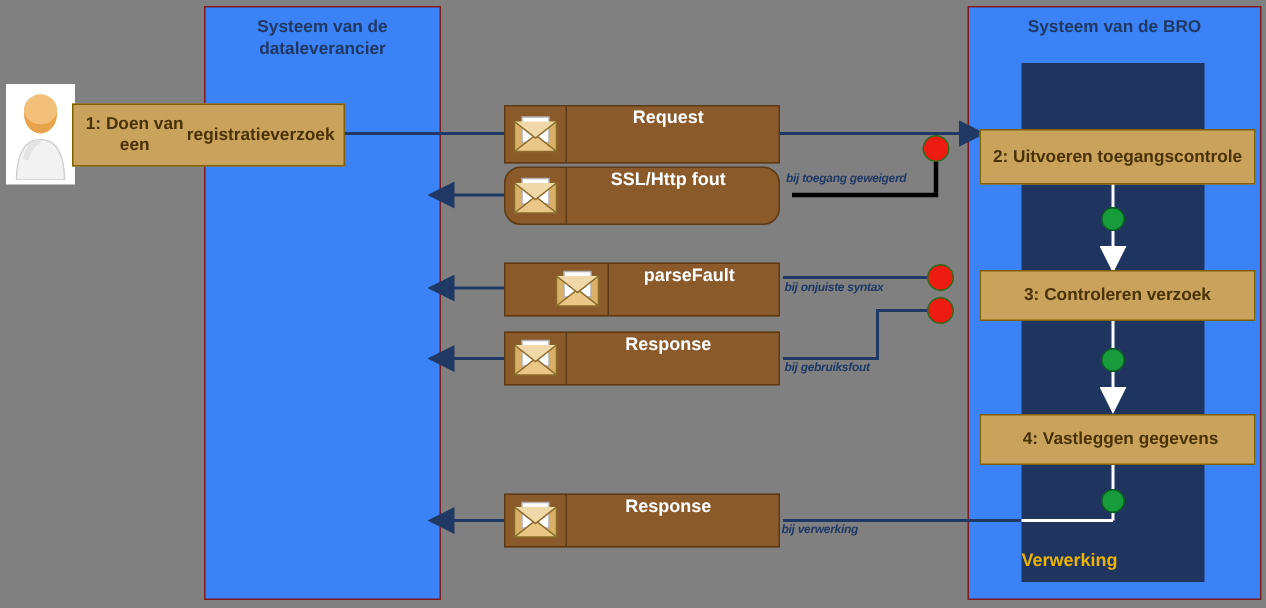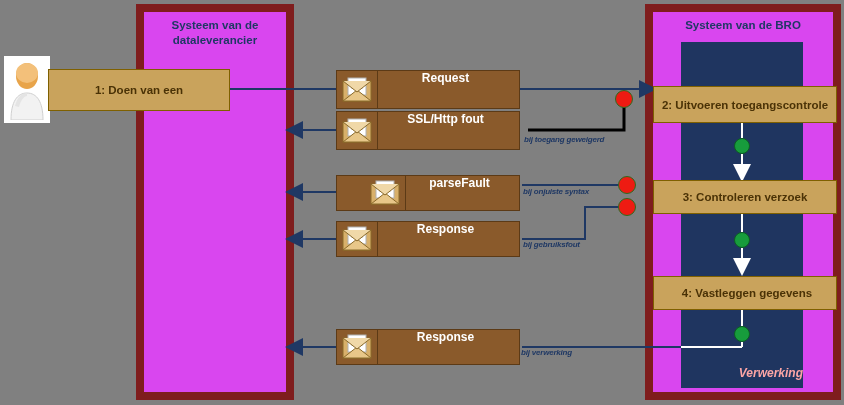--- a/index.html
+++ b/index.html
@@ -8,45 +8,44 @@
     background:#808080;
     font-family:"Liberation Sans", sans-serif;
     overflow:hidden;
     position:relative;
   }
   #stage{position:absolute;left:0;top:0;width:844px;height:405px;}
   .abs{position:absolute;}
 
   
   .lane{
-    background:#d946ef;
-    border:8px solid #7f1d1d;
+    background:#3b82f6;
+    border:1px solid #7f1d1d;
     box-sizing:border-box;
   }
   .lane-title{
     position:absolute;left:0;right:0;top:6px;
     text-align:center;
     color:#1f3864;
     font-weight:bold;
     font-size:11.5px;
     line-height:15px;
   }
 
   
   .dark-band{
     background:#1f3560;
     box-sizing:border-box;
   }
   .band-label{
     position:absolute;left:0;right:0;bottom:8px;
-    text-align:right;
-    color:#fca5a5;
+    text-align:left;
+    color:#eab308;
     font-weight:bold;
     font-size:12px;
-    font-style:italic;
   }
 
   
   .proc{
     background:#c9a35c;
     border:1px solid #7f6000;
     box-sizing:border-box;
     display:flex;align-items:center;justify-content:center;
     color:#4a3206;
     font-weight:bold;
@@ -171,20 +170,21 @@
     <svg width="40" height="60" viewBox="0 0 40 60">
       <ellipse cx="20" cy="16" rx="11" ry="13" fill="#e8a44a"></ellipse>
       <ellipse cx="20" cy="13" rx="11" ry="10" fill="#f3c07a"></ellipse>
       <path d="M4,60 C4,42 10,33 20,33 C30,33 36,42 36,60 Z" fill="#f2f2f2" stroke="#d0d0d0" stroke-width="1"></path>
       <path d="M20,33 C14,33 10,38 8,46 L12,47 C14,40 17,36 20,36 Z" fill="#e4e4e4"></path>
     </svg>
   </div>
 
   <div class="abs proc" style="left:48px;top:69px;width:182px;height:42px;flex-direction:row;">
     <span>1: Doen van een</span>
+    <span>registratieverzoek</span>
   </div>
 
   <div class="abs proc" style="left:653px;top:86px;width:184px;height:37px;">
     <span>2: Uitvoeren toegangscontrole</span>
   </div>
 
   <div class="abs proc" style="left:653px;top:180px;width:184px;height:34px;">
     <span>3:  Controleren verzoek</span>
   </div>
 
@@ -200,21 +200,21 @@
         <line x1="9" y1="5" x2="21" y2="5" stroke="#c8c8c8" stroke-width="1"></line>
         <line x1="9" y1="8" x2="21" y2="8" stroke="#c8c8c8" stroke-width="1"></line>
         <line x1="9" y1="11" x2="21" y2="11" stroke="#c8c8c8" stroke-width="1"></line>
         <path d="M1,24 L15,13 L29,24 Z" fill="#e8c789" stroke="#8a6a2a" stroke-width="1"></path>
         <path d="M1,4 L15,15 L29,4" fill="#f0d8a8" stroke="#8a6a2a" stroke-width="1"></path>
       </svg>
     </span>
     <span class="msg-text">Request</span>
   </div>
 
-  <div class="abs msg" style="left:336px;top:111px;width:184px;height:39px;">
+  <div class="abs msg" style="left:336px;top:111px;width:184px;height:39px;border-radius:11px;">
     <span class="env-cell">
       <svg width="30" height="26" viewBox="0 0 30 26">
         <rect x="1" y="4" width="28" height="20" fill="#d8b06a" stroke="#8a6a2a" stroke-width="1"></rect>
         <rect x="6" y="1" width="18" height="17" fill="#ffffff" stroke="#b0b0b0" stroke-width="1"></rect>
         <line x1="9" y1="5" x2="21" y2="5" stroke="#c8c8c8" stroke-width="1"></line>
         <line x1="9" y1="8" x2="21" y2="8" stroke="#c8c8c8" stroke-width="1"></line>
         <line x1="9" y1="11" x2="21" y2="11" stroke="#c8c8c8" stroke-width="1"></line>
         <path d="M1,24 L15,13 L29,24 Z" fill="#e8c789" stroke="#8a6a2a" stroke-width="1"></path>
         <path d="M1,4 L15,15 L29,4" fill="#f0d8a8" stroke="#8a6a2a" stroke-width="1"></path>
       </svg>
@@ -268,18 +268,18 @@
   </div>
 
   <div class="abs dot-red" style="left:615px;top:90px;"></div>
   <div class="abs dot-red" style="left:618px;top:176px;"></div>
   <div class="abs dot-red" style="left:618px;top:198px;"></div>
 
   <div class="abs dot-green" style="left:734px;top:138px;"></div>
   <div class="abs dot-green" style="left:734px;top:232px;"></div>
   <div class="abs dot-green" style="left:734px;top:326px;"></div>
 
-  <div class="abs anno" style="left:524px;top:135px;">bij toegang geweigerd</div>
+  <div class="abs anno" style="left:524px;top:114px;">bij toegang geweigerd</div>
   <div class="abs anno" style="left:523px;top:187px;">bij onjuiste syntax</div>
   <div class="abs anno" style="left:523px;top:240px;">bij gebruiksfout</div>
   <div class="abs anno" style="left:521px;top:348px;">bij verwerking</div>
 
 </div>
 
 </body></html>

